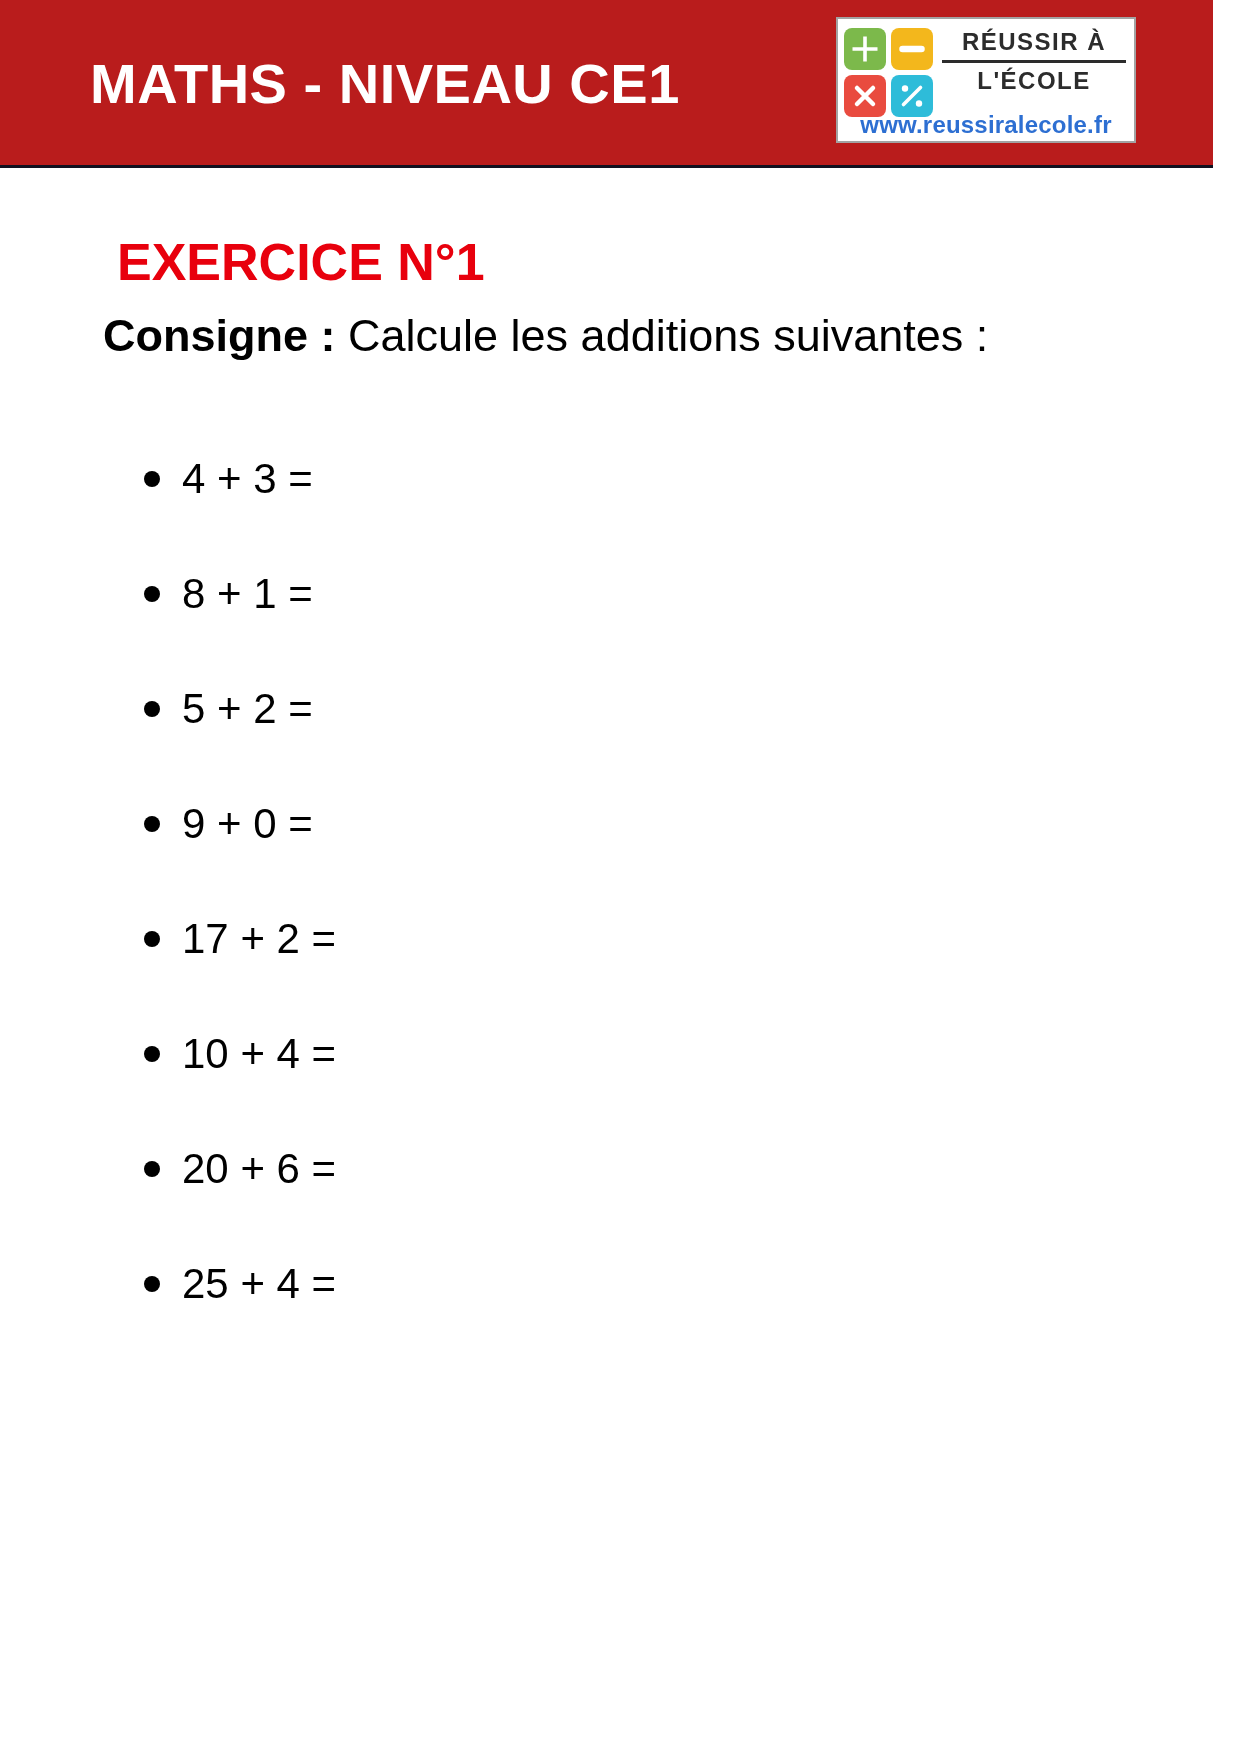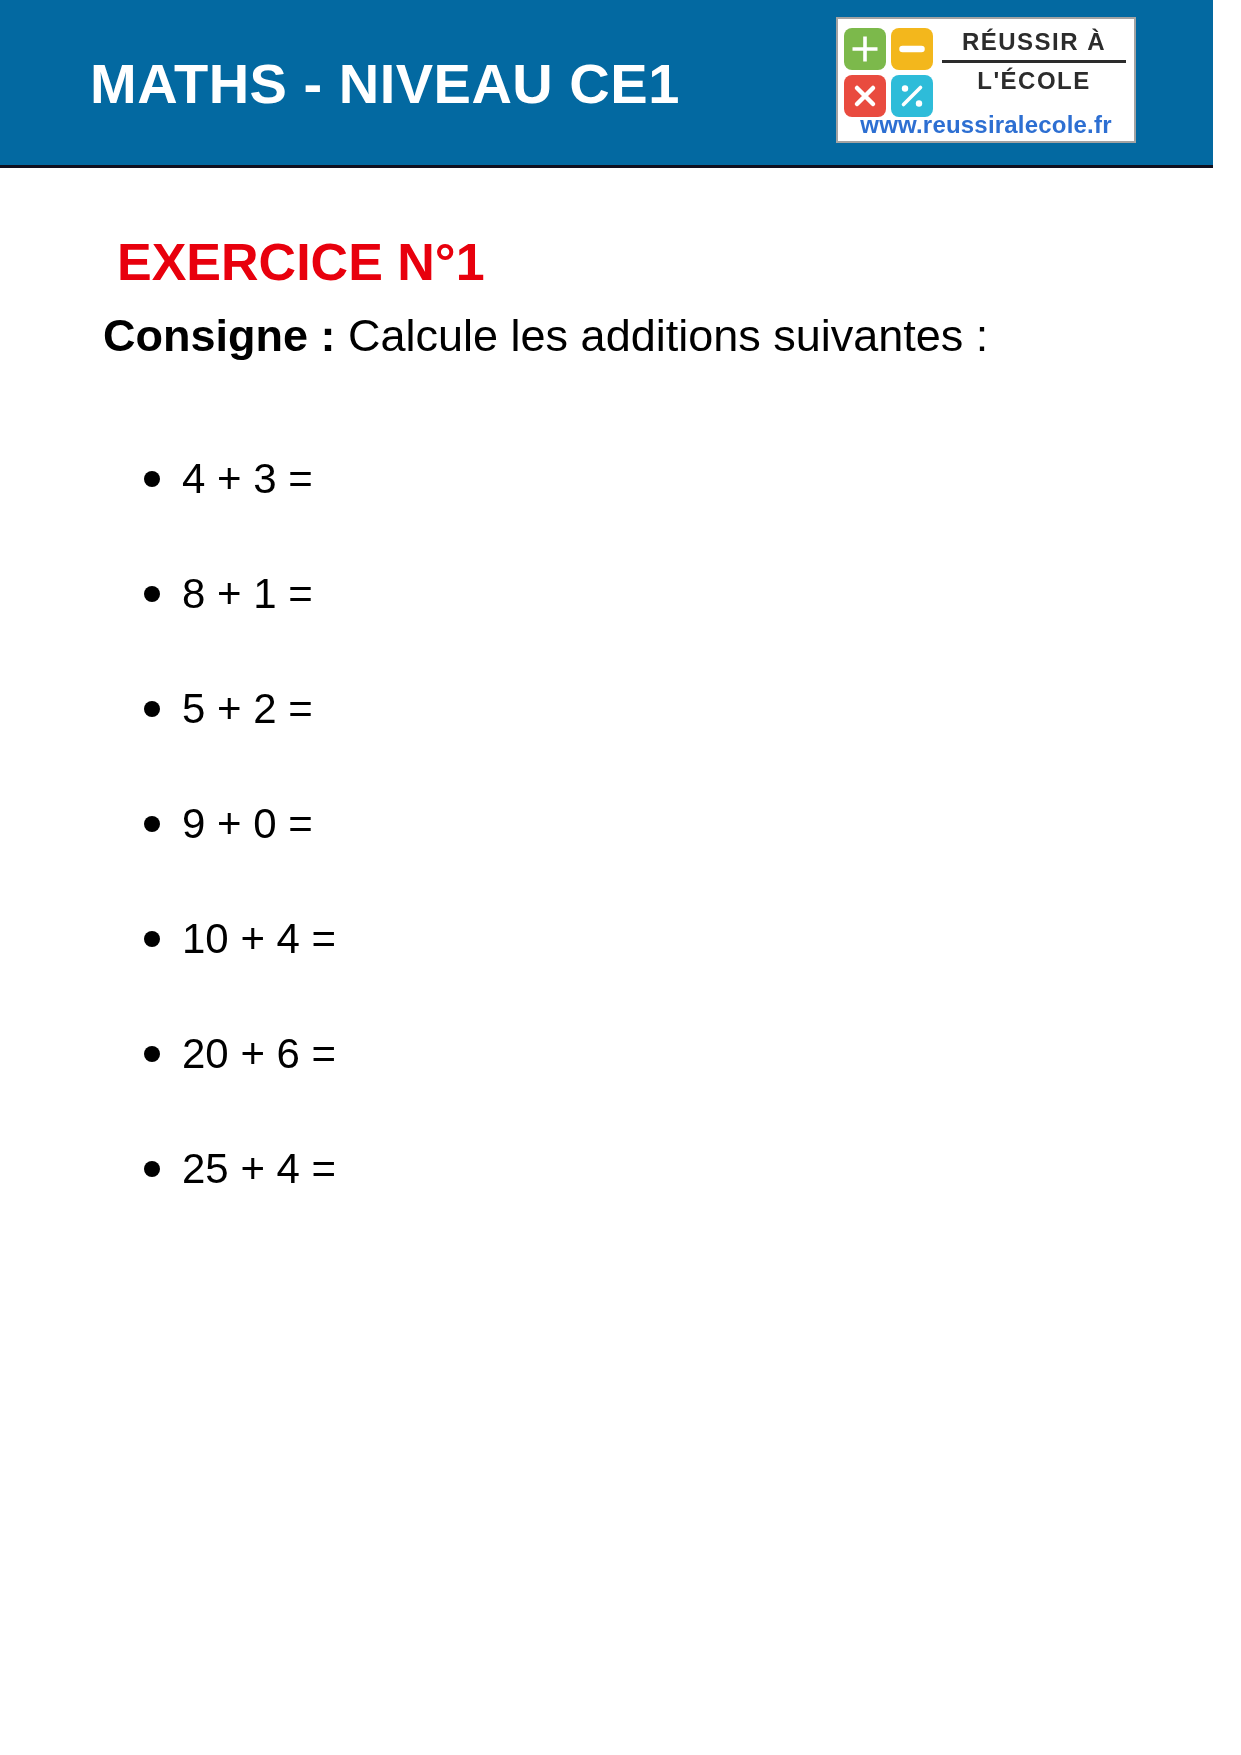--- a/index.html
+++ b/index.html
@@ -12,21 +12,21 @@
     font-family:"Liberation Sans", sans-serif;
     overflow:hidden;
   }
 
   
   .header {
     position:absolute;
     left:0; top:0;
     width:1213px;
     height:168px;
-    background:#0369a1;
+    background:#b91c1c;
     border-bottom:3px solid #10101f;
   }
   .header-title {
     position:absolute;
     left:90px;
     top:56px;
     font-size:56px;
     font-weight:700;
     line-height:1;
     color:#ffffff;
@@ -177,18 +177,19 @@
 
   <div class="exercise-heading">EXERCICE N°1</div>
 
   <p class="consigne"><span class="label">Consigne :</span> <span>Calcule les additions suivantes :</span></p>
 
   <ul class="problems">
     <li>4 + 3 =</li>
     <li>8 + 1 =</li>
     <li>5 + 2 =</li>
     <li>9 + 0 =</li>
+    <li>17 + 2 =</li>
     <li>10 + 4 =</li>
     <li>20 + 6 =</li>
     <li>25 + 4 =</li>
   </ul>
 
 </div>
 
 </body></html>

